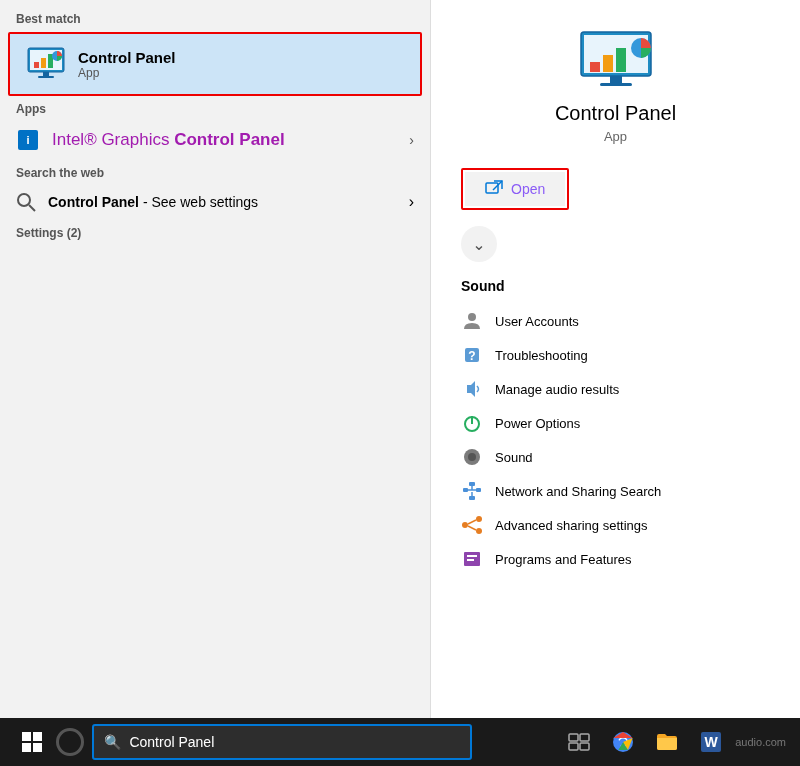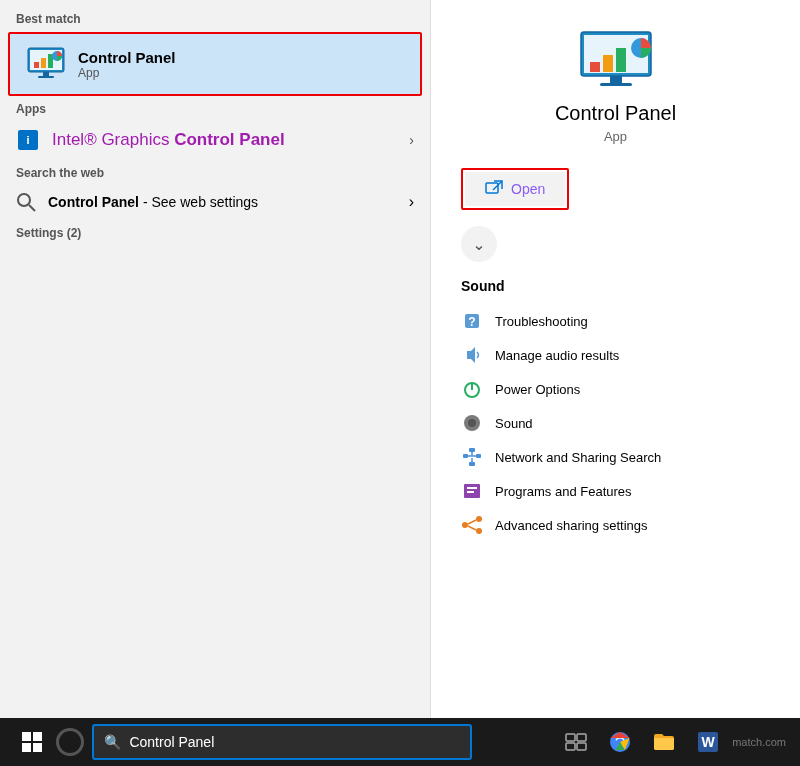--- a/index.html
+++ b/index.html
@@ -412,20 +412,27 @@
     </div>
 
     <div class="expand-btn">
       <span>⌄</span>
     </div>
 
     <div class="recent-label">Sound</div>
 
     <div style="width:100%">
 
+    <div class="recent-item">
+      <div class="recent-icon"><svg width="22" height="22" viewBox="0 0 22 22">
+              <circle cx="11" cy="7" r="4" fill="#888"></circle>
+              <path d="M3 19 Q3 13 11 13 Q19 13 19 19" fill="#888"></path>
+            </svg></div>
+      <div class="recent-text">User Accounts</div>
+    </div>
         <div class="recent-item">
       <div class="recent-icon"><svg width="22" height="22" viewBox="0 0 22 22">
               <rect x="4" y="4" width="14" height="14" rx="2" fill="#5b9bd5"></rect>
               <text x="11" y="16" text-anchor="middle" fill="white" font-size="12" font-weight="bold">?</text>
             </svg></div>
       <div class="recent-text">Troubleshooting</div>
     </div>
         <div class="recent-item">
       <div class="recent-icon"><svg width="22" height="22" viewBox="0 0 22 22">
               <polygon points="6,7 10,7 14,3 14,19 10,15 6,15" fill="#5b9bd5"></polygon>
@@ -455,35 +462,35 @@
               <rect x="8" y="16" width="6" height="4" rx="1" fill="#4a90d9"></rect>
               <line x1="11" y1="6" x2="11" y2="10" stroke="#4a90d9" stroke-width="1.5"></line>
               <line x1="7" y1="10" x2="11" y2="10" stroke="#4a90d9" stroke-width="1.5"></line>
               <line x1="15" y1="10" x2="11" y2="10" stroke="#4a90d9" stroke-width="1.5"></line>
               <line x1="11" y1="16" x2="11" y2="12" stroke="#4a90d9" stroke-width="1.5"></line>
             </svg></div>
       <div class="recent-text">Network and Sharing Search</div>
     </div>
         <div class="recent-item">
       <div class="recent-icon"><svg width="22" height="22" viewBox="0 0 22 22">
-              <rect x="3" y="4" width="16" height="14" rx="1" fill="#8e44ad"></rect>
-              <rect x="6" y="7" width="10" height="2" fill="white"></rect>
-              <rect x="6" y="11" width="7" height="2" fill="white"></rect>
-            </svg></div>
-      <div class="recent-text">Programs and Features</div>
-    </div>
-        <div class="recent-item">
-      <div class="recent-icon"><svg width="22" height="22" viewBox="0 0 22 22">
               <circle cx="4" cy="11" r="3" fill="#e67e22"></circle>
               <circle cx="18" cy="5" r="3" fill="#e67e22"></circle>
               <circle cx="18" cy="17" r="3" fill="#e67e22"></circle>
               <line x1="7" y1="10" x2="15" y2="6" stroke="#e67e22" stroke-width="1.5"></line>
               <line x1="7" y1="12" x2="15" y2="16" stroke="#e67e22" stroke-width="1.5"></line>
             </svg></div>
       <div class="recent-text">Advanced sharing settings</div>
+    </div>
+        <div class="recent-item">
+      <div class="recent-icon"><svg width="22" height="22" viewBox="0 0 22 22">
+              <rect x="3" y="4" width="16" height="14" rx="1" fill="#8e44ad"></rect>
+              <rect x="6" y="7" width="10" height="2" fill="white"></rect>
+              <rect x="6" y="11" width="7" height="2" fill="white"></rect>
+            </svg></div>
+      <div class="recent-text">Programs and Features</div>
     </div>
       </div>
 
   </div>
 </div>
 
 <div class="taskbar">
   <div class="start-button">
     <div class="win-logo">
       <div></div>
@@ -530,15 +537,15 @@
         <path d="M2 8 L22 8 L22 18 Q22 20 20 20 L4 20 Q2 20 2 18 Z" fill="#ffc84a"></path>
       </svg>
     </div>
 
     <div class="taskbar-icon">
       <svg width="24" height="24" viewBox="0 0 24 24">
         <rect x="2" y="2" width="20" height="20" rx="2" fill="#2b579a"></rect>
         <text x="12" y="17" text-anchor="middle" fill="white" font-size="14" font-weight="bold">W</text>
       </svg>
     </div>
-    <div style="color:#777;font-size:11px;padding-right:6px;">match.com</div>
+    <div style="color:#777;font-size:11px;padding-right:6px;">audio.com</div>
   </div>
 </div>
 
 </body></html>

